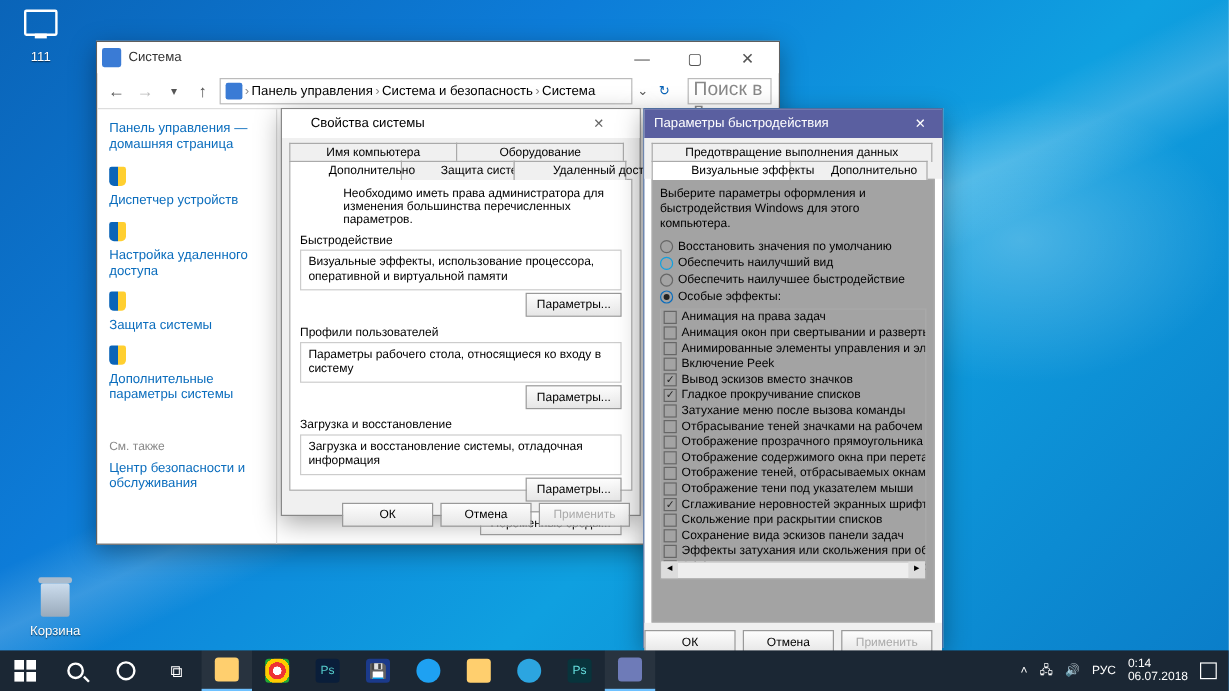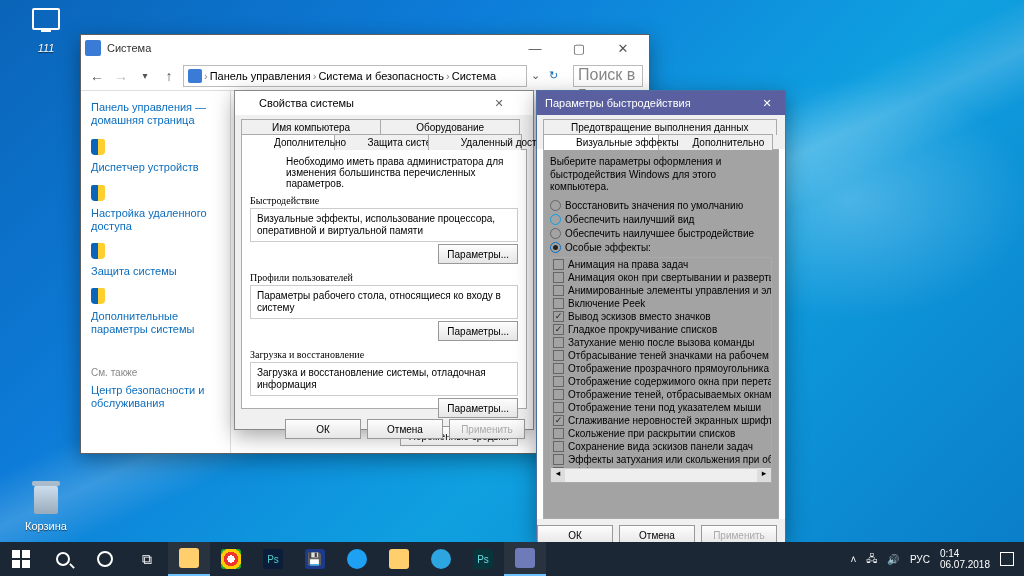--- a/index.html
+++ b/index.html
@@ -46,21 +46,21 @@
 .win-sysprop{ left:234px; top:90px; width:300px; height:340px; background:#f0f0f0; border-color:#888; }
 .dlg-title{ height:24px; display:flex;align-items:center; padding:0 24px; background:#fff; font-size:11px; }
 .dlg-close{ margin-left:auto; width:20px; text-align:center; color:#666;}
 .tabstrip{ display:flex; flex-wrap:wrap; padding:4px 6px 0 6px; font-size:10px; }
 .tab{ border:1px solid #aaa; border-bottom:none; padding:2px 6px; background:#f0f0f0; margin-right:-1px; margin-bottom:-1px; white-space:nowrap; }
 .tab:nth-child(1),.tab:nth-child(2){ width:49%; text-align:center;}
 .tab.row2{ width:33%; text-align:center;padding-left:32px;}
 .tab.active{ background:#fff; position:relative; z-index:2; }
 .tabbody{ border:1px solid #aaa; margin:0 6px 6px 6px; background:#fff; padding:6px 8px; height:260px; font-size:10px; }
 .sect{ margin-top:6px; }
-.sect-h{ font-size:10px; margin-bottom:2px;font-family:Liberation Serif, serif; }
+.sect-h{ font-size:10px; margin-bottom:2px; }
 .framed{ border:1px solid #ccc; padding:4px 6px; margin-bottom:2px; font-size:10px; line-height:1.2; }
 .rightbtn{ display:block; margin:2px 0 8px auto; }
 .wbtn{ min-width:76px; height:20px; border:1px solid #999; background:linear-gradient(#fdfdfd,#e6e6e6); font-size:10px; padding:0 8px; }
 .wbtn:disabled{ color:#aaa; }
 .dlg-foot{ display:flex; gap:6px; justify-content:flex-end; padding:4px 8px; }
 
 
 .win-perf{ left:536px; top:90px; width:250px; height:450px; border-color:#4f6d9e;}
 .perf-title{ height:24px; background:#5a5fa0; color:#fff; display:flex;align-items:center; padding:0 8px; font-size:11px;}
 .perf-close{ margin-left:auto; width:20px; text-align:center; }
@@ -91,21 +91,21 @@
 .start-icon span{ background:#fff;}
 .search-ico{ width:14px;height:14px;border:2px solid #fff;border-radius:50%;position:relative;}
 .search-ico:after{content:"";position:absolute;width:6px;height:2px;background:#fff;left:11px;top:11px;transform:rotate(45deg);}
 .cortana{width:16px;height:16px;border:2px solid #fff;border-radius:50%;}
 </style>
 </head>
 <body>
 
 <div class="light-beams"></div>
 
-<div class="desktop-icon" style="left:16px;top:8px;font-style:italic;">
+<div class="desktop-icon" style="left:4px;top:8px;">
   <div class="ico">
       <div class="ico-monitor"></div>
     </div>
   <div>111</div>
 </div>
 <div class="desktop-icon" style="left:16px;top:486px;">
   <div class="ico">
       <div class="ico-bin"></div>
     </div>
   <div>Корзина</div>

